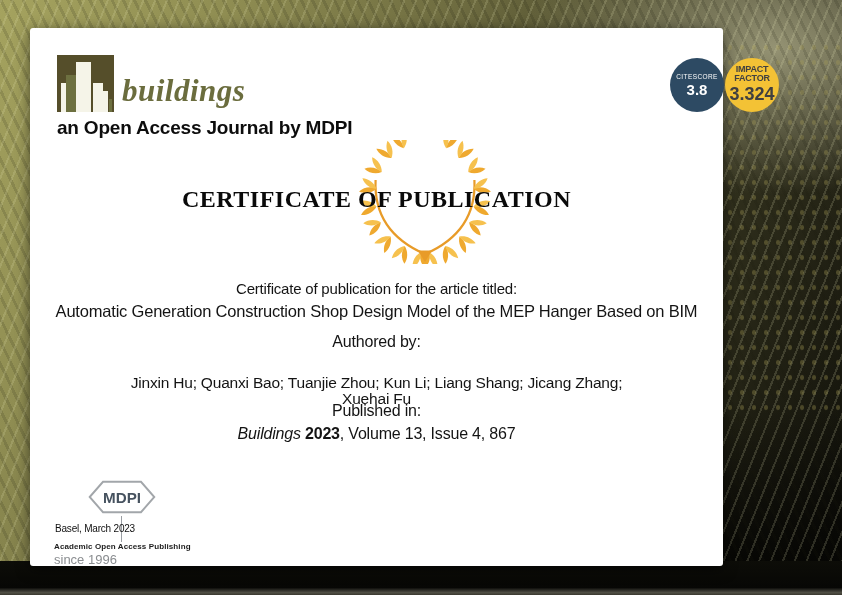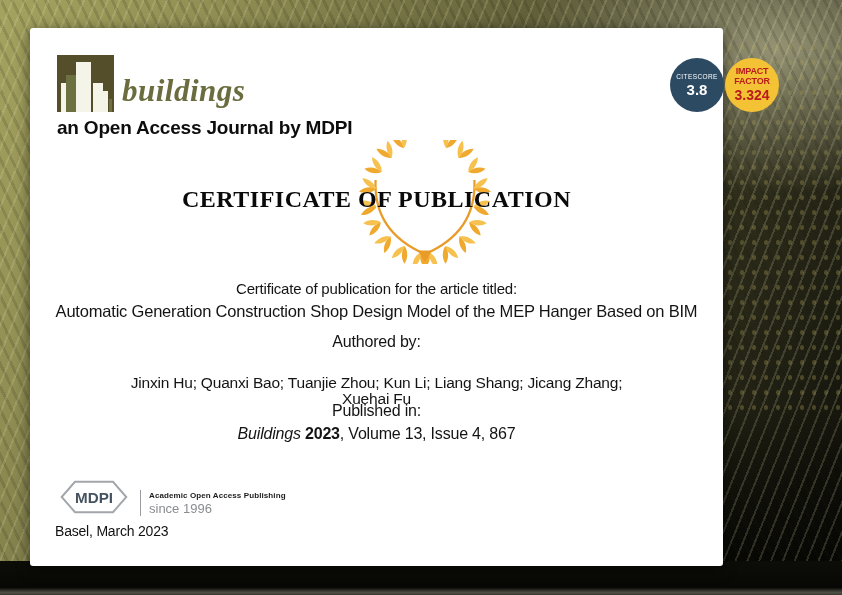--- a/index.html
+++ b/index.html
@@ -46,49 +46,49 @@
     padding-bottom:6px;letter-spacing:0.5px;
   }
   .tagline{
     position:absolute;left:27px;top:89px;font-size:19px;font-weight:700;
     color:#0d0d0d;letter-spacing:-0.2px;
   }
   
   .circle{position:absolute;width:54px;height:54px;border-radius:50%;
     display:flex;flex-direction:column;align-items:center;justify-content:center;text-align:center;}
   .circle.citescore{left:640px;top:30px;background:#2d4a63;color:#ffffff;}
-  .circle.impact{left:695px;top:30px;background:#f3c235;color:#b91c1c;}
+  .circle.impact{left:695px;top:30px;background:#f3c235;color:#404040;}
   .cs-label{font-size:6.5px;letter-spacing:0.4px;font-weight:400;}
   .cs-value{font-size:15px;font-weight:700;margin-top:1px;}
   .if-label{font-size:9px;font-weight:700;line-height:1.05;letter-spacing:-0.2px;}
-  .if-value{font-size:14px;font-weight:700;margin-top:1px;}
+  .if-value{font-size:18px;font-weight:700;margin-top:1px;}
   
   .wreath{position:absolute;left:320px;top:112px;width:150px;height:124px;}
   .cert-title{
     position:absolute;left:0;right:0;top:158px;text-align:center;
     font-family:"Liberation Serif",serif;font-weight:bold;font-size:24px;
     color:#0a0a0a;letter-spacing:0.5px;z-index:2;
   }
   
   .bodyline{position:absolute;left:0;right:0;text-align:center;color:#141414;letter-spacing:-0.2px;}
   .intro{top:252px;font-size:15px;}
   .article{top:274px;font-size:16.5px;}
   .authored{top:305px;font-size:16px;}
   .authors{top:347px;font-size:15.5px;line-height:16px;}
   .published{top:374px;font-size:16px;}
   .pubrow{top:397px;font-size:16px;text-align:center;}
   .pub-journal{font-style:italic;}
   .pub-year{font-weight:700;}
   
-  .publisher{position:absolute;left:24px;top:450px;display:flex;align-items:flex-end;}
+  .publisher{position:absolute;left:24px;top:450px;display:flex;align-items:center;flex-direction:column;}
   .mdpi-badge{display:block;}
   .pub-divider{width:1px;height:26px;background:#9a9ea3;margin:0 8px 0 6px;}
   .pub-text1{font-size:8px;font-weight:700;color:#1c1c1c;letter-spacing:0.1px;}
   .pub-text2{font-size:13px;color:#8a8d90;margin-top:1px;}
-  .basel{position:absolute;left:25px;top:495px;font-size:14px;color:#111;letter-spacing:-0.2px;}
+  .basel{position:absolute;left:25px;top:495px;font-size:10px;color:#111;letter-spacing:-0.2px;}
 </style>
 </head>
 <body>
 
 <div class="bg"></div>
 <div class="bg-stripes"></div>
 <div class="bg-dots"></div>
 <div class="bg-bottom"></div>
 
 <div class="card">

